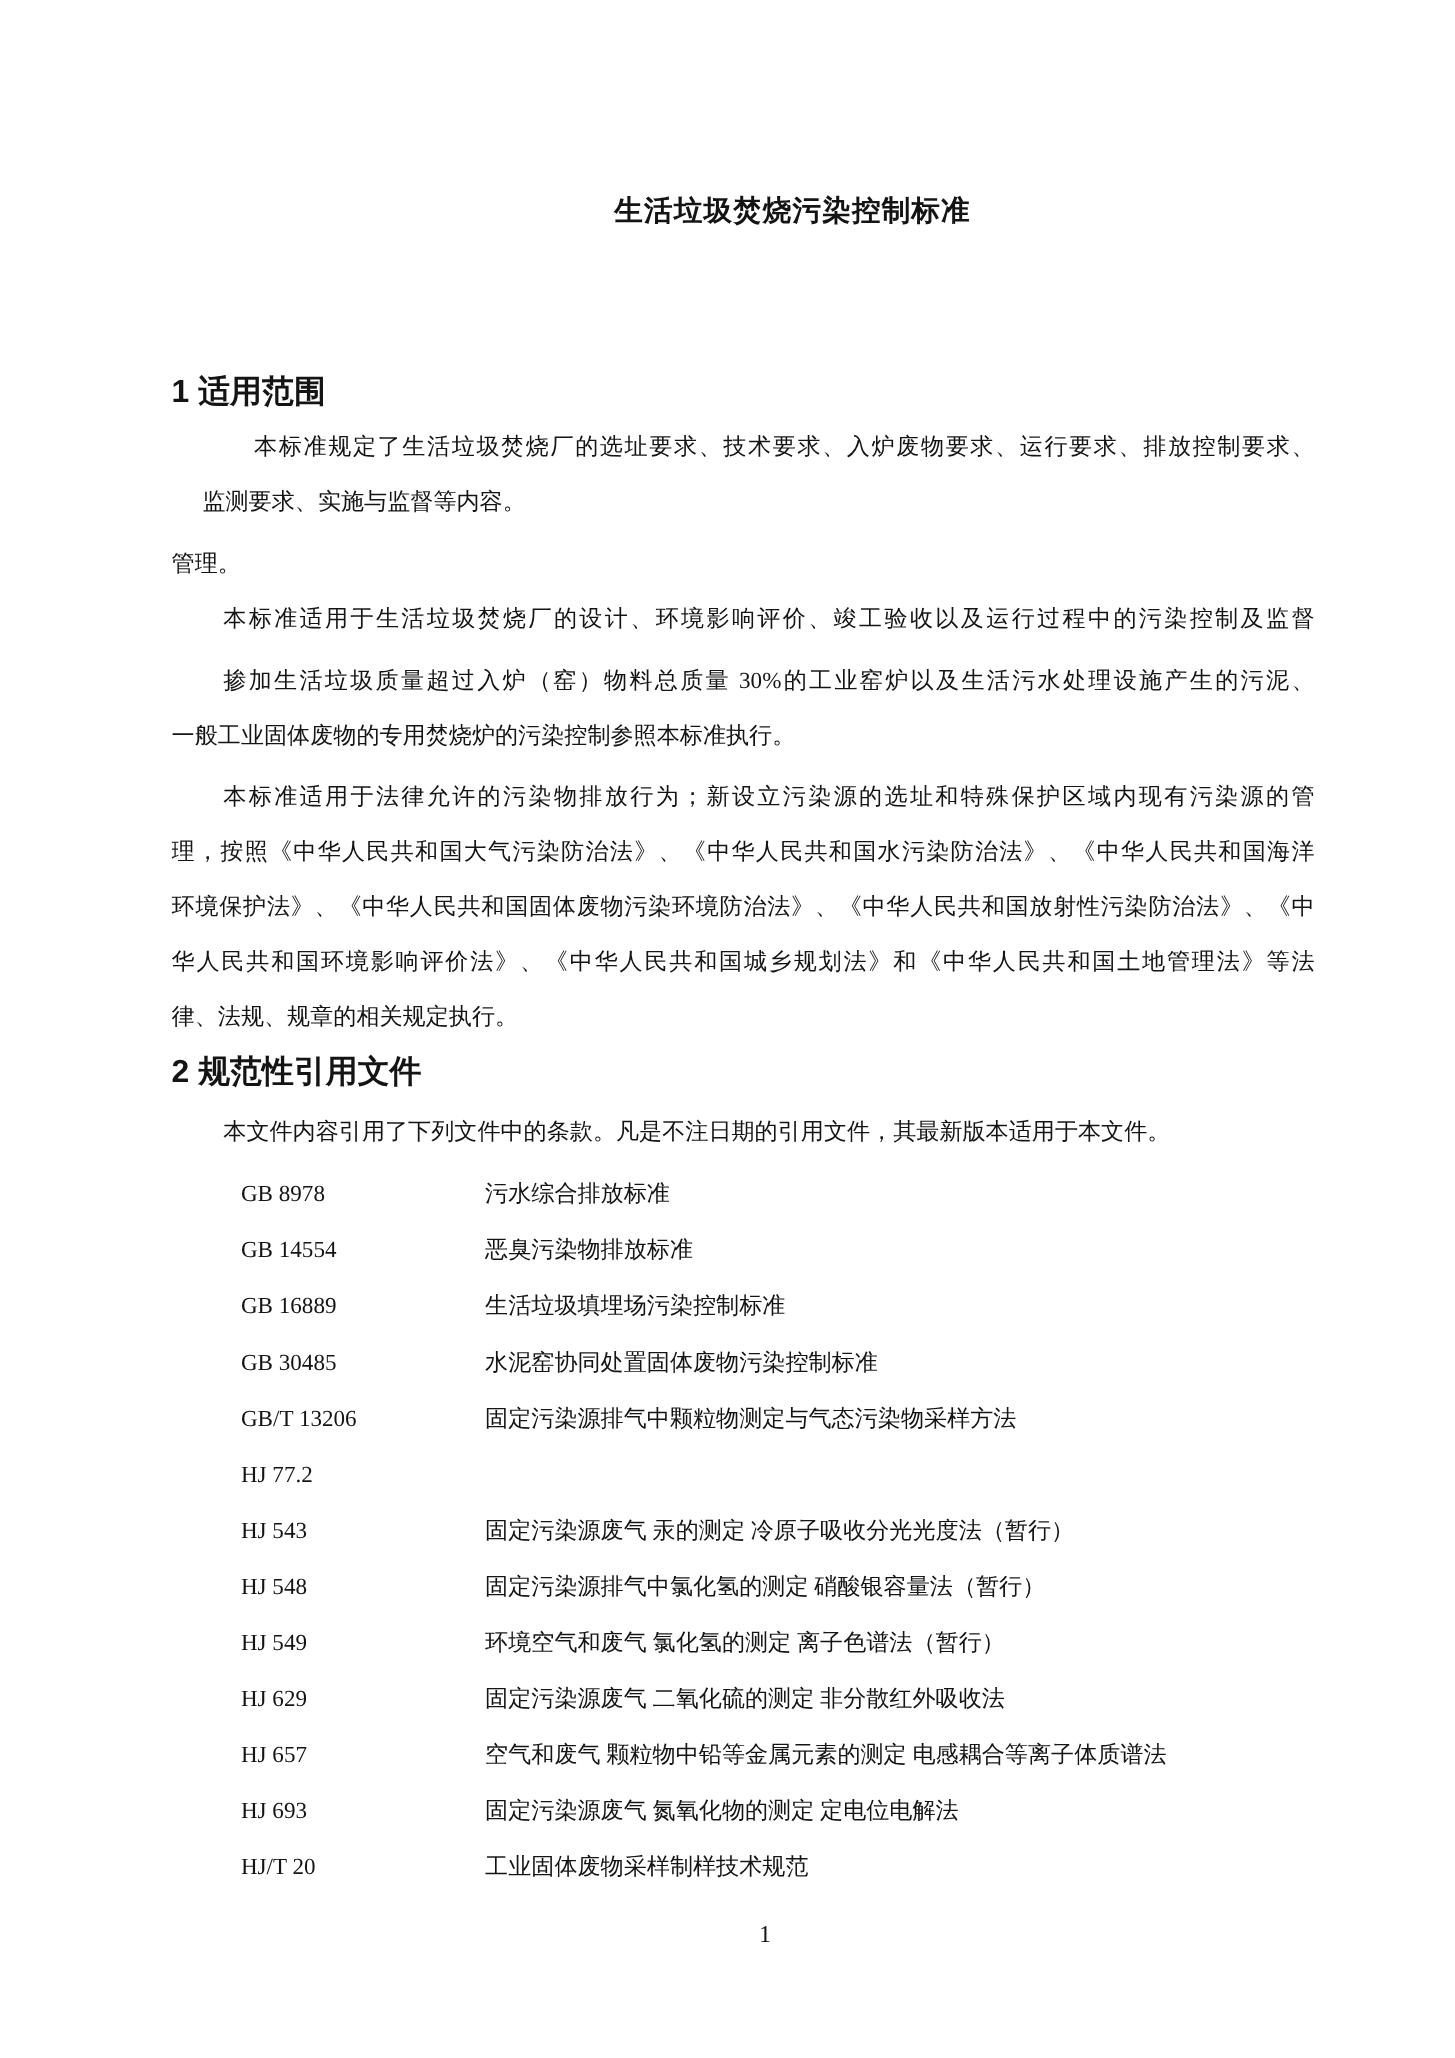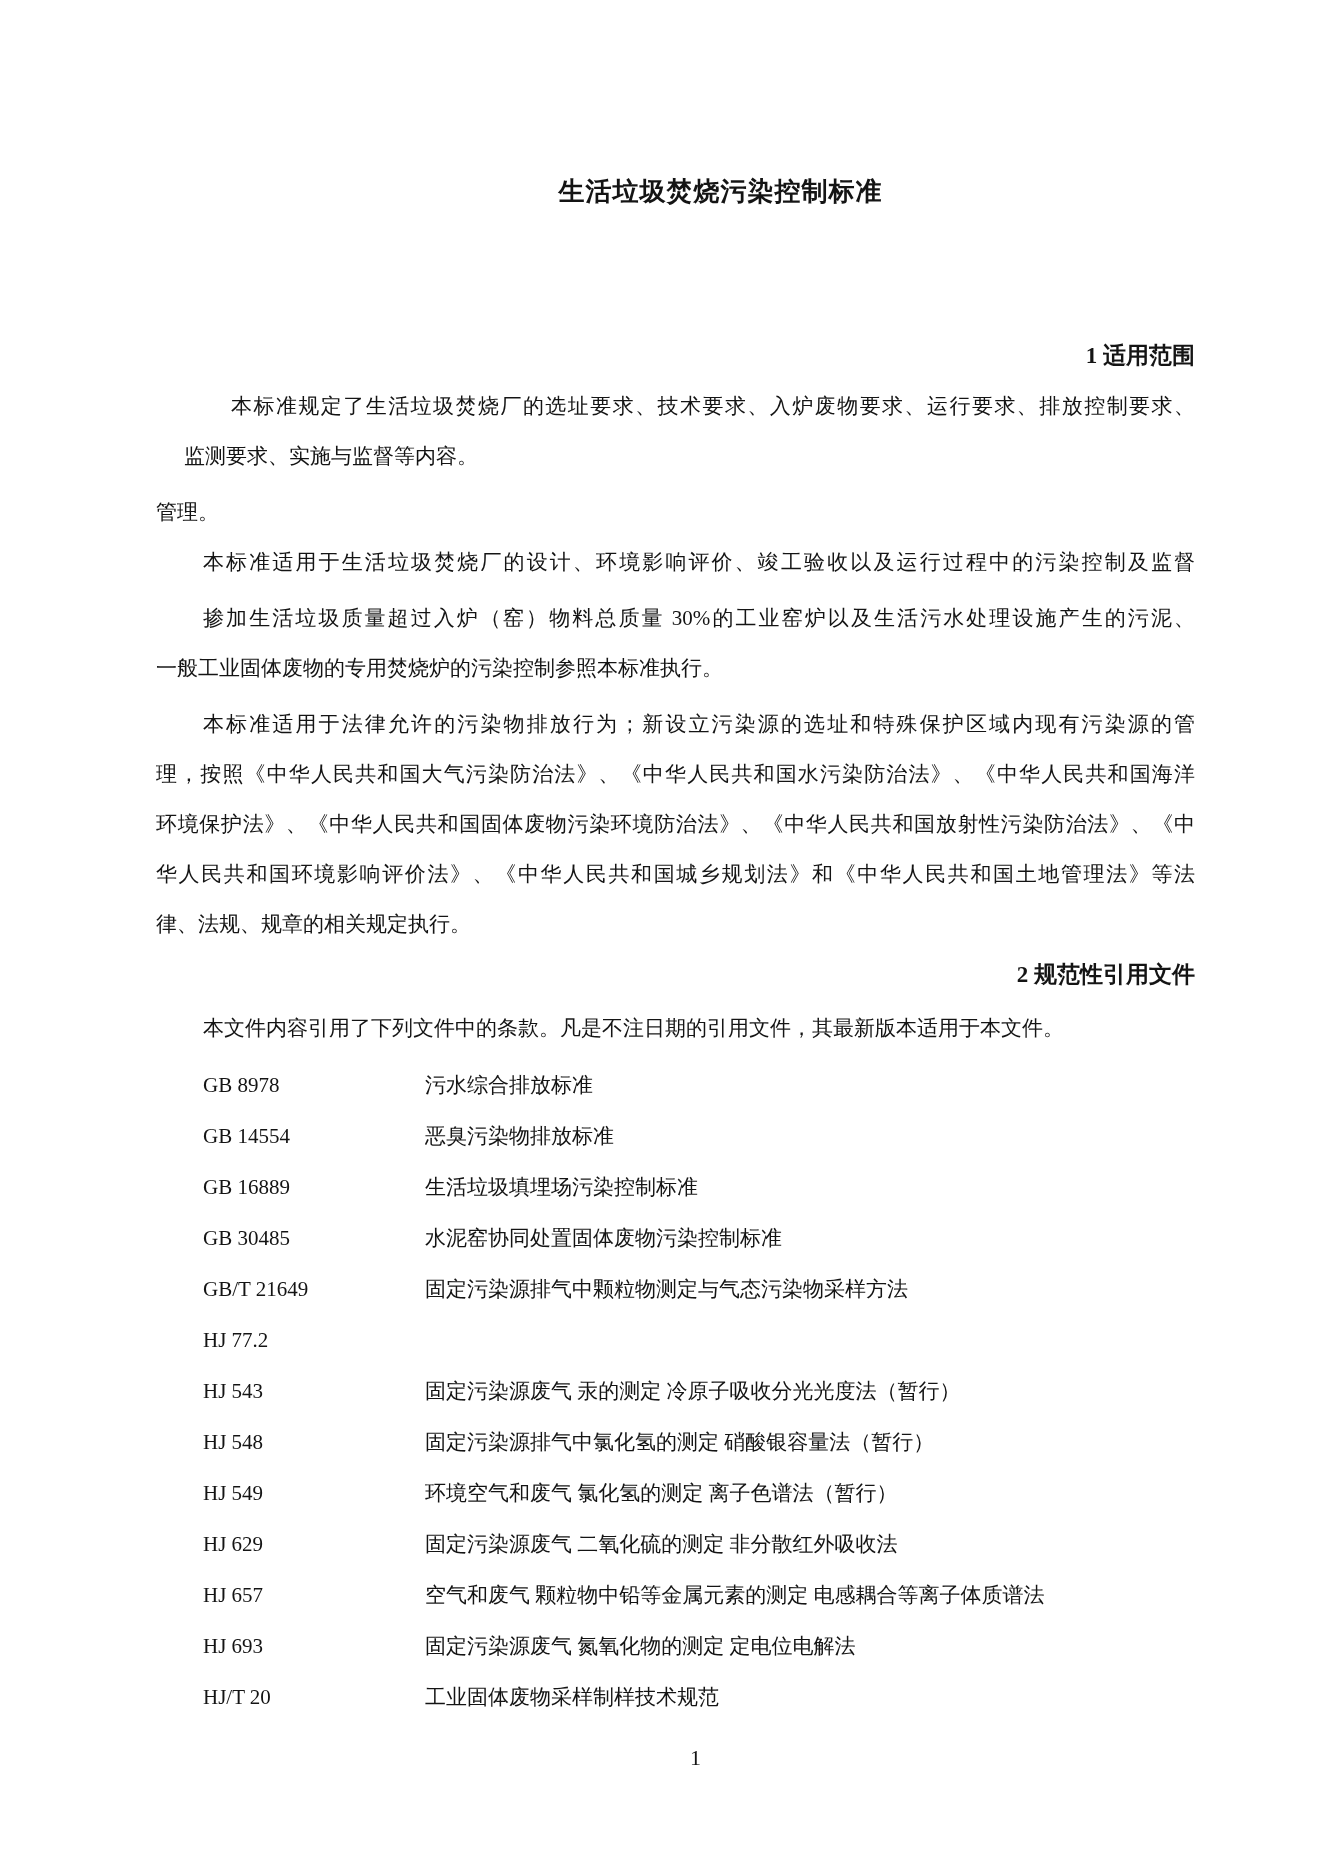--- a/index.html
+++ b/index.html
@@ -9,38 +9,38 @@
     overflow:hidden;margin:0 auto;
   }
   .content{padding:0 128px 0 156px;}
   .doc-title{
     margin:0;padding-top:168px;padding-left:90px;
     font-family:"Liberation Sans","DejaVu Sans",sans-serif;
     font-size:26px;line-height:46px;font-weight:700;text-align:center;
     letter-spacing:1px;
   }
   .sec-heading{
-    margin:0;font-family:Liberation Serif, serif;
-    font-size:23px;line-height:36px;font-weight:700;text-align:right;
+    margin:0;font-family:Liberation Sans, sans-serif;
+    font-size:29px;line-height:36px;font-weight:700;
   }
   .sec-heading.first{margin-top:124px;}
   .sec-heading.second{margin-top:8px;}
   .para{margin-top:6px;}
   .para.after-heading{margin-top:7px;margin-left:28px;}
   .para.after-heading2{margin-top:10px;}
   .para-line{
     height:50px;line-height:50px;font-size:21px;
     text-align:justify;text-align-last:justify;
     overflow:hidden;white-space:nowrap;
   }
   .para-line.first{text-indent:47px;}
   .para-line.last{text-align-last:left;}
   .ref-list{margin-top:7px;}
   .ref-row{display:flex;padding-left:47px;height:51px;line-height:51px;font-size:21px;}
-  .ref-code{width:222px;flex:0 0 222px;}
+  .ref-code{width:222px;flex:0 0 222px;margin-left:16px;}
   .ref-title{flex:1;white-space:nowrap;overflow:hidden;}
   .page-number{
     margin-top:20px;font-size:22px;line-height:30px;text-align:center;
     padding-left:40px;
   }
 </style>
 </head>
 <body>
 
 <div class="page">
@@ -90,21 +90,21 @@
       </div>
       <div class="ref-row">
         <span class="ref-code">GB 16889</span>
         <span class="ref-title">生活垃圾填埋场污染控制标准</span>
       </div>
       <div class="ref-row">
         <span class="ref-code">GB 30485</span>
         <span class="ref-title">水泥窑协同处置固体废物污染控制标准</span>
       </div>
       <div class="ref-row">
-        <span class="ref-code">GB/T 21649</span>
+        <span class="ref-code">GB/T 13206</span>
         <span class="ref-title">固定污染源排气中颗粒物测定与气态污染物采样方法</span>
       </div>
       <div class="ref-row">
         <span class="ref-code">HJ 77.2</span>
       </div>
       <div class="ref-row">
         <span class="ref-code">HJ 543</span>
         <span class="ref-title">固定污染源废气 汞的测定 冷原子吸收分光光度法（暂行）</span>
       </div>
       <div class="ref-row">

